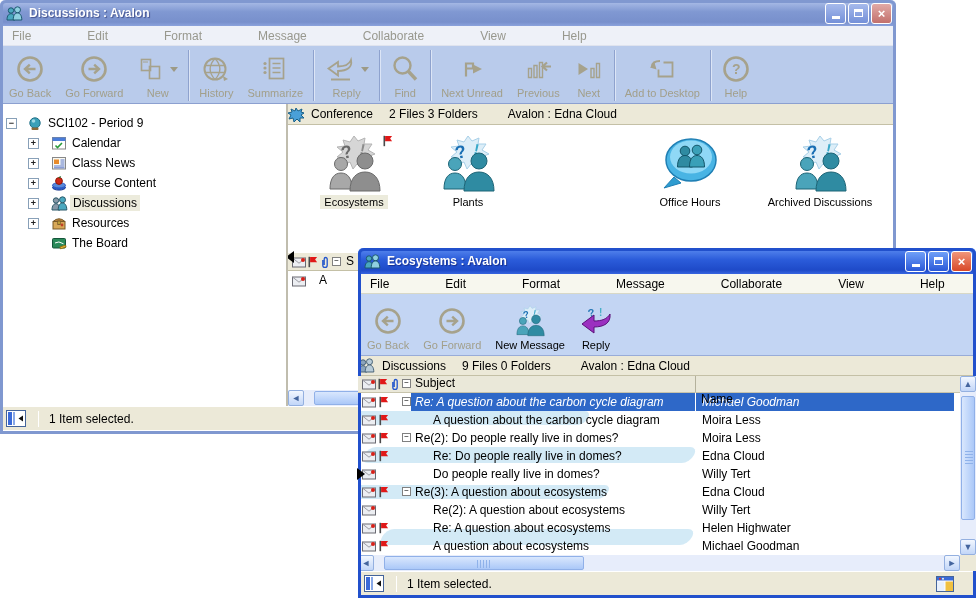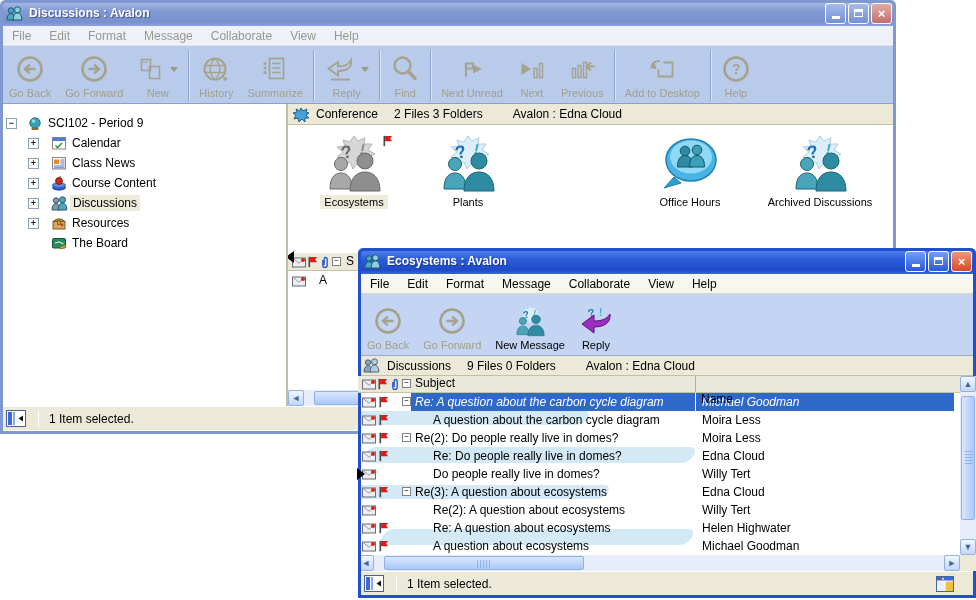--- a/index.html
+++ b/index.html
@@ -14,21 +14,21 @@
     text-shadow:1px 1px 1px rgba(0,0,60,.45); white-space:nowrap; overflow:hidden; }
   .winbtn { width:21px; height:21px; border:1px solid #fff; border-radius:3px; margin-left:2px;
     display:flex; align-items:center; justify-content:center; color:#fff; flex:none; }
   .main-win .btn-min,.main-win .btn-max { background:linear-gradient(#a6baec,#7490d8); }
   .main-win .btn-close { background:linear-gradient(#e2aaa6,#c2706c); }
   .eco-win .btn-min,.eco-win .btn-max { background:linear-gradient(#70a0f8,#2a58d8); }
   .eco-win .btn-close { background:linear-gradient(#f0967a,#d84828); }
   .glyph-min { width:8px; height:3px; background:#fff; margin-top:9px; }
   .glyph-max { width:9px; height:8px; border:1px solid #fff; border-top-width:3px; }
   .glyph-close { font-size:13px; font-weight:bold; line-height:1; }
-  .menubar { height:20px; display:flex; align-items:center; font-size:12px; padding-left:3px; }
+  .menubar { height:20px; display:flex; align-items:center; font-size:12px; padding-left:3px;gap:38px; }
   .main-win .menubar { background:#eef1f8; color:#98988e; border-bottom:1px solid #dfe3ee; }
   .eco-win .menubar { background:#f7f7ee; color:#000; border-bottom:1px solid #d8d8c6; }
   .menu-item { padding:2px 9px; white-space:nowrap; }
   .toolbar { display:flex; align-items:stretch; padding:2px 2px 0; }
   .main-win .toolbar { height:58px; background:#b9cbeb; border-bottom:1px solid #8ca0d0; }
   .eco-win .toolbar { height:62px; background:#c3d5f3; border-bottom:1px solid #98acd8; }
   .tbtn { display:flex; flex-direction:column; align-items:center; justify-content:flex-end; padding:2px 7px 4px; }
   .ticon { height:34px; display:flex; align-items:center; justify-content:center; }
   .tlabel { font-size:11px; color:#a29f8a; white-space:nowrap; margin-top:1px; }
   .tlabel.en { color:#000; }
@@ -37,21 +37,21 @@
   .content { display:flex; }
   .tree-pane { width:288px; background:#fff; border-right:2px solid #c0bdae; padding-top:9px; font-size:12px; }
   .tree-row { height:20px; display:flex; align-items:center; white-space:nowrap; }
   .expander { width:11px; height:11px; border:1px solid #88a0b8; background:#fff; color:#222; flex:none;
     font-size:9px; line-height:8px; text-align:center; font-weight:bold; }
   .tree-label { padding:1px 3px; margin-left:2px; }
   .tree-label.sel { background:#ecebdc; }
   .icn { display:inline-flex; }
   .right-pane { flex:1; position:relative; background:#fff; overflow:hidden; }
   .infobar { height:21px; background:#ece9d8; border-bottom:1px solid #c4c0a6; display:flex; align-items:center;
-    font-size:12px; color:#000; padding-left:5px; white-space:nowrap; }
+    font-size:12px; color:#000; white-space:nowrap; }
   .ib-type { margin-left:7px; } .ib-counts { margin-left:16px; } .ib-user { margin-left:30px; }
   .icon-area { position:absolute; top:21px; left:0; right:0; height:142px; }
   .dicon { position:absolute; width:132px; display:flex; flex-direction:column; align-items:center; top:10px; }
   .dicon .dlabel { font-size:11px; margin-top:2px; padding:1px 4px; }
   .dicon .dlabel.sel { background:#ecebdc; }
   .dflag { position:absolute; left:94px; top:0; }
   .partial-pane { position:absolute; top:149px; left:0; right:0; }
   .pp-header { height:18px; background:#ece9d8; border-bottom:1px solid #c4c0a6; position:relative; font-size:12px; }
   .pp-row { height:19px; position:relative; font-size:12px; }
   .mark-left { position:absolute; left:-2px; top:147px; width:0; height:0;
@@ -226,37 +226,37 @@
               <path d="M15 7.5l9 4.5-9 4.5z" fill="#a6a28c"></path>
             </svg>
           </span>
         </div>
         <div class="tlabel ">Next Unread</div>
       </div>
       <div class="tbtn">
         <div class="ticon">
           <span class="icn">
             <svg width="30" height="25">
+              <path d="M5.5 20.5v-9h3v9zM11 20.5v-12h3v12zM16.5 20.5v-15h3v15z" fill="none" stroke="#a6a28c" stroke-width="1.4"></path>
+              <path d="M28 9.5h-7m3-4l-4.5 4 4.5 4" stroke="#a6a28c" stroke-width="2.2" fill="none"></path>
+            </svg>
+          </span>
+        </div>
+        <div class="tlabel ">Previous</div>
+      </div>
+      <div class="tbtn">
+        <div class="ticon">
+          <span class="icn">
+            <svg width="30" height="25">
               <path d="M4.5 6l9.5 6-9.5 6z" fill="#a6a28c"></path>
               <path d="M17 20.5v-9h3v9zM22.5 20.5v-14h3v14z" fill="none" stroke="#a6a28c" stroke-width="1.4"></path>
             </svg>
           </span>
         </div>
         <div class="tlabel ">Next</div>
-      </div>
-      <div class="tbtn">
-        <div class="ticon">
-          <span class="icn">
-            <svg width="30" height="25">
-              <path d="M5.5 20.5v-9h3v9zM11 20.5v-12h3v12zM16.5 20.5v-15h3v15z" fill="none" stroke="#a6a28c" stroke-width="1.4"></path>
-              <path d="M28 9.5h-7m3-4l-4.5 4 4.5 4" stroke="#a6a28c" stroke-width="2.2" fill="none"></path>
-            </svg>
-          </span>
-        </div>
-        <div class="tlabel ">Previous</div>
       </div>
       <div class="tb-sep"></div>
       <div class="tbtn">
         <div class="ticon">
           <span class="icn">
             <svg width="32" height="27">
               <path d="M14 5c-5 0-8 2-8 6" fill="none" stroke="#a6a28c" stroke-width="2.2"></path>
               <path d="M8.5 6.5l-4.5 5 6.5 2z" fill="#a6a28c"></path>
               <path d="M17.5 6.5h9v14h-14v-7" fill="none" stroke="#a6a28c" stroke-width="1.8"></path>
             </svg>

